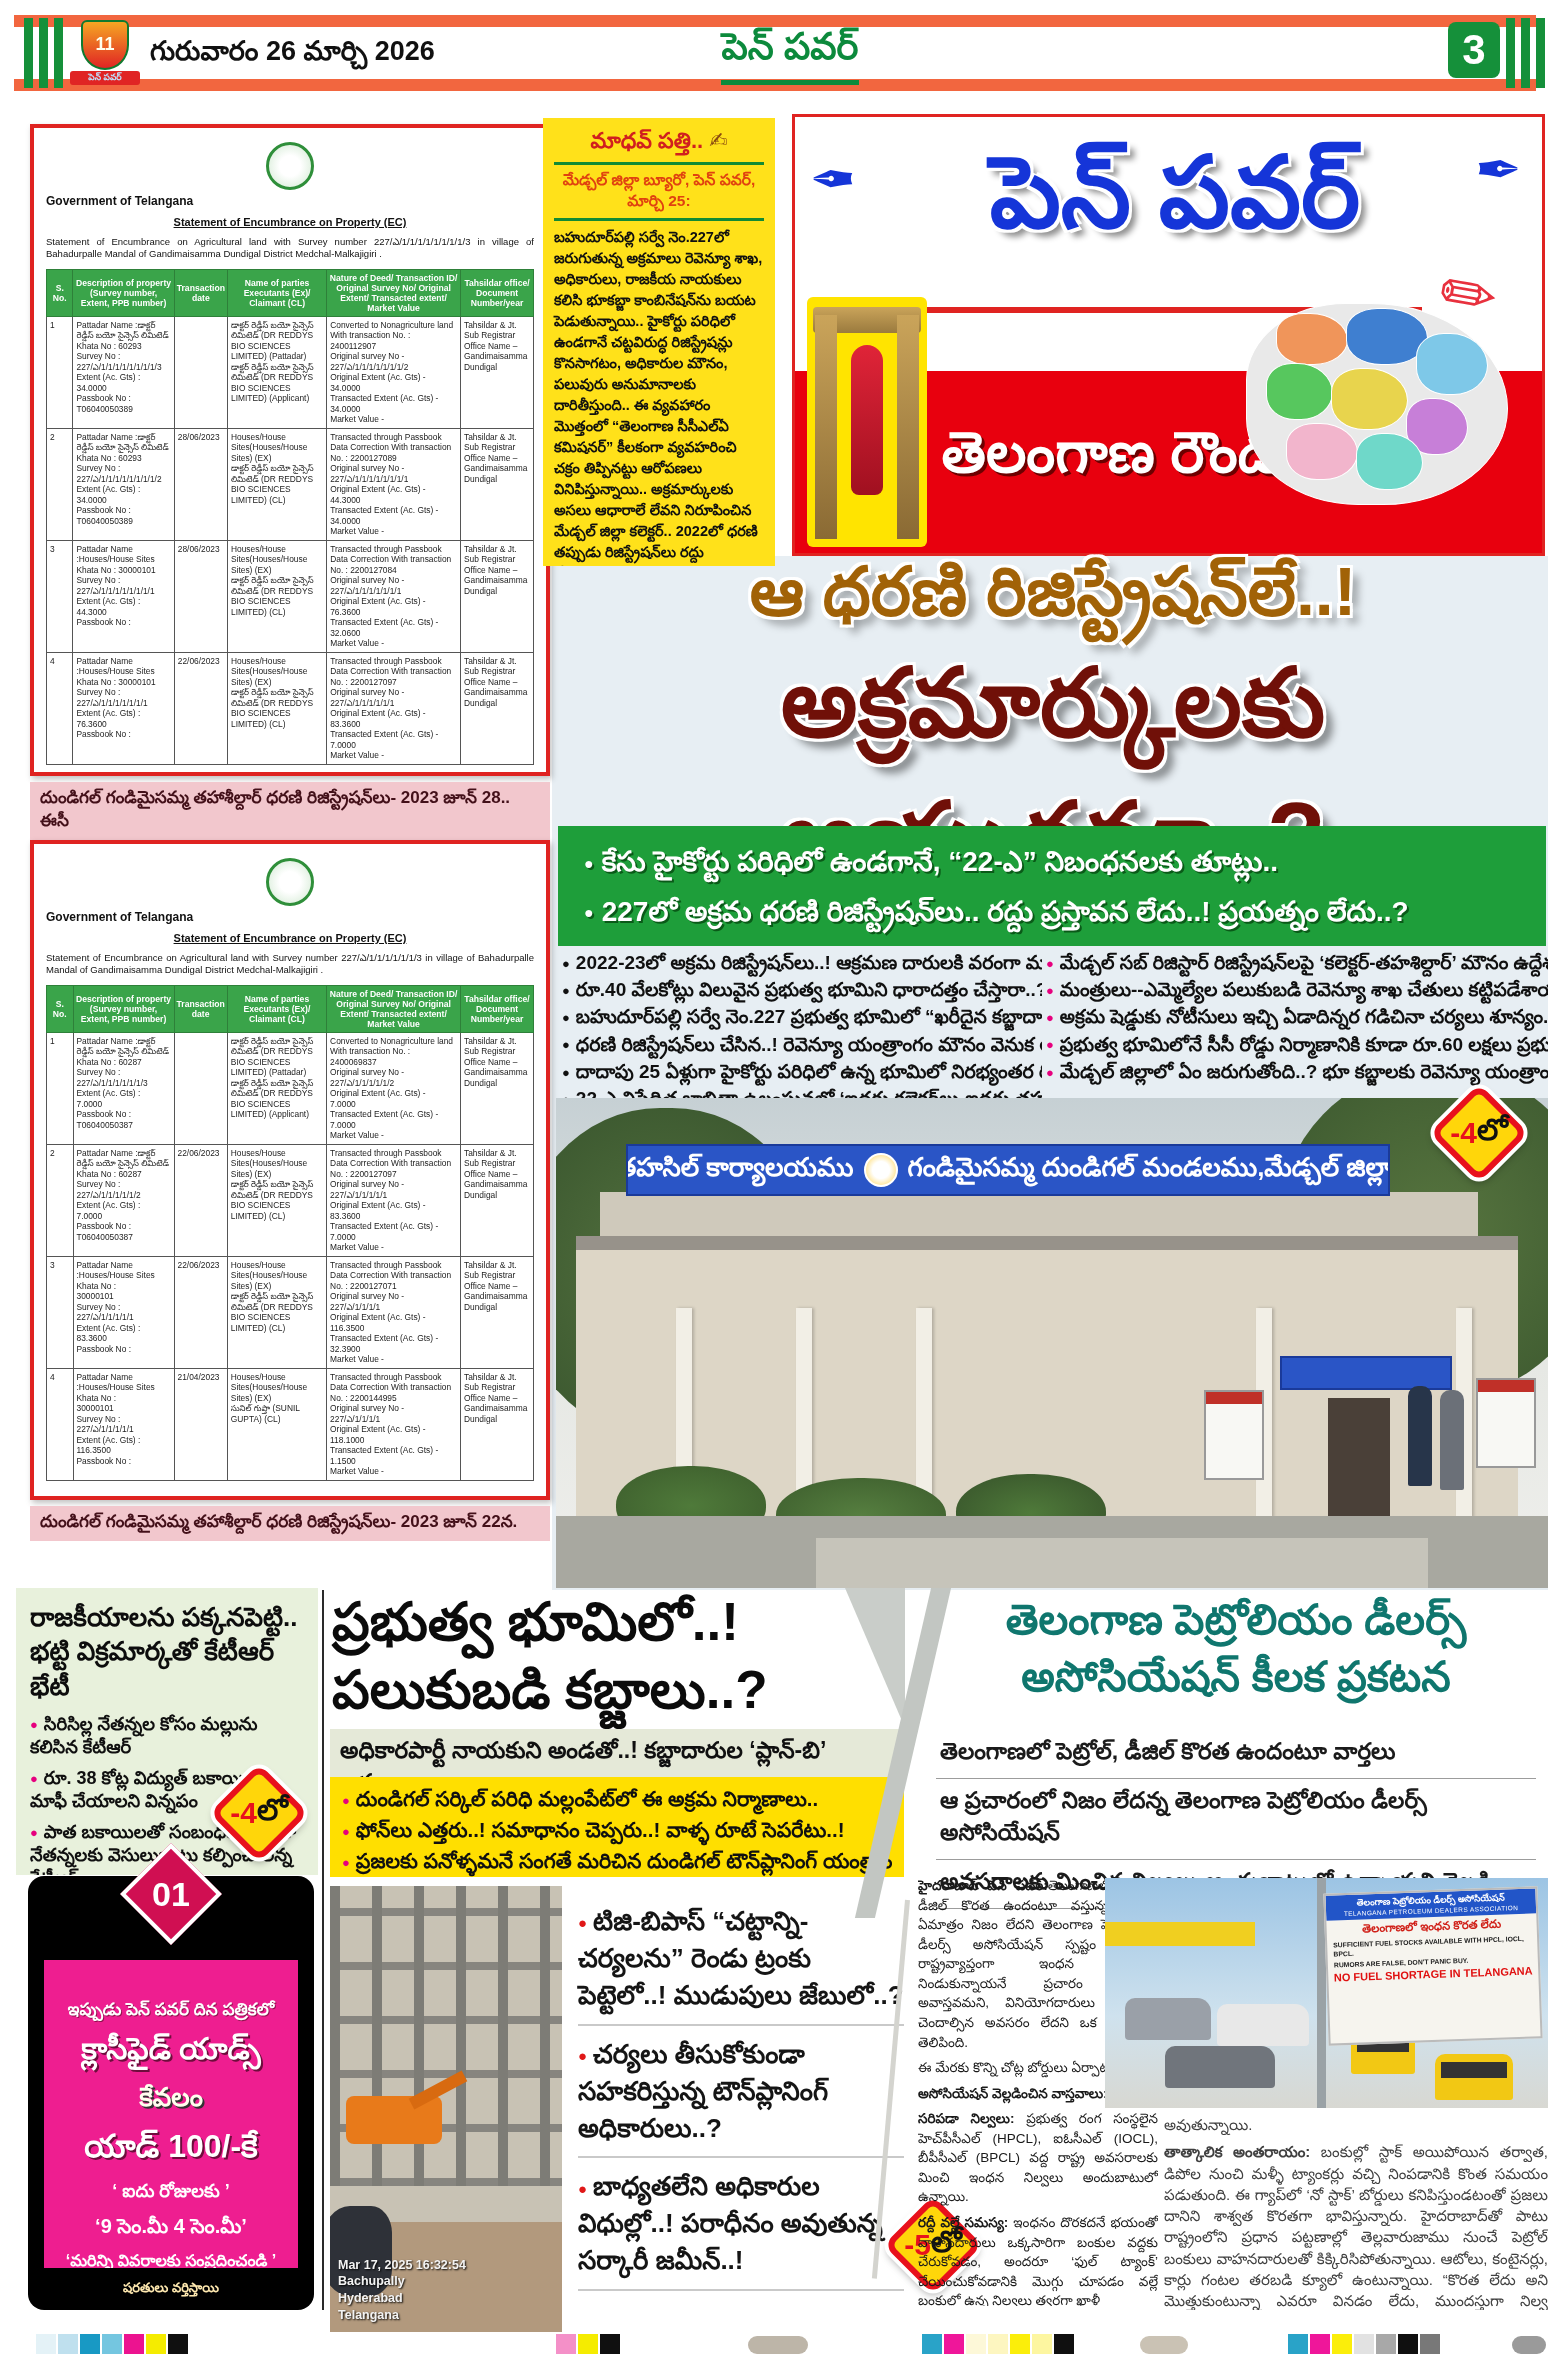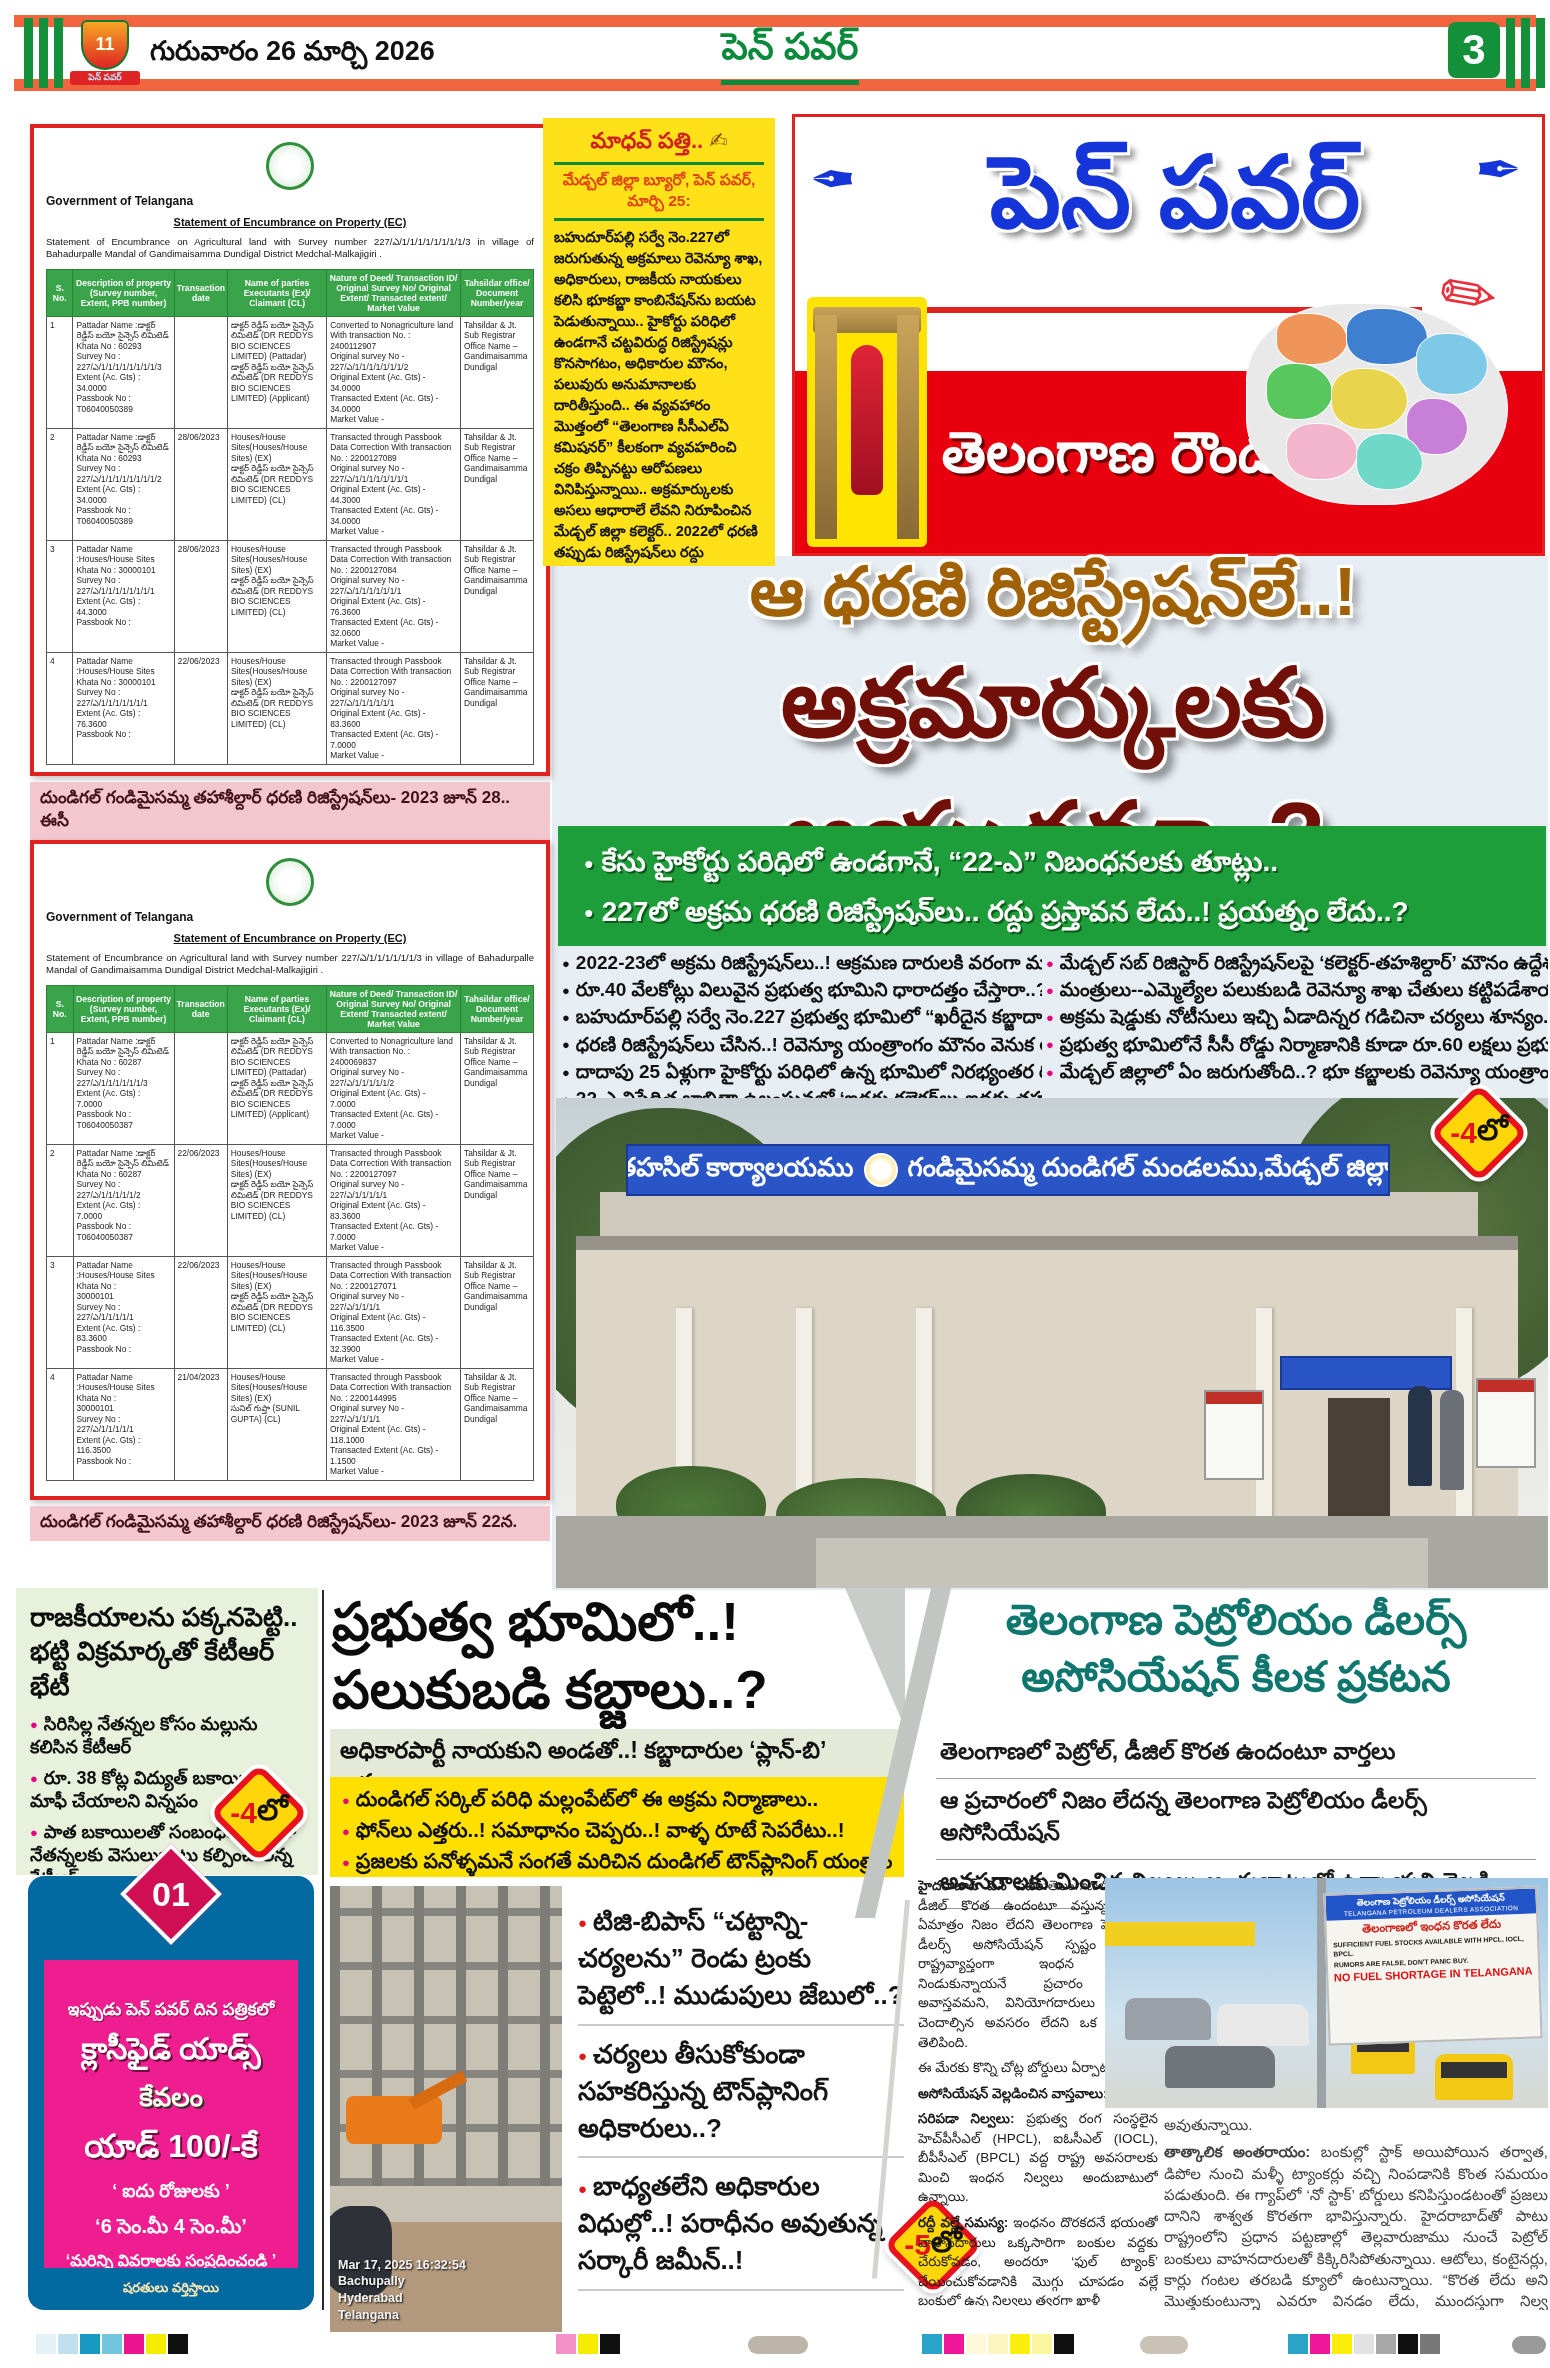--- a/index.html
+++ b/index.html
@@ -107,21 +107,21 @@
   .person{position:absolute;width:24px;height:100px;border-radius:10px 10px 2px 2px;}
   .p1ground{position:absolute;left:0;right:0;bottom:0;height:72px;background:#a8a8a0;}
   .p1path{position:absolute;left:260px;right:120px;bottom:0;height:50px;background:#c6c4ba;}
   
   .ktr{position:absolute;left:16px;top:1588px;width:302px;height:287px;background:#e8f1dc;
        padding:12px 14px;box-sizing:border-box;overflow:hidden;}
   .ktr h2{margin:0 0 10px;font-size:26px;font-weight:900;line-height:1.32;color:#0d0d0d;}
   .kb{font-size:18px;font-weight:700;line-height:1.28;margin-bottom:8px;color:#101010;}
   .vrule{position:absolute;width:2px;background:#2a2a2a;}
   
-  .adbox{position:absolute;left:28px;top:1876px;width:286px;height:434px;background:#0369a1;border-radius:16px;}
+  .adbox{position:absolute;left:28px;top:1876px;width:286px;height:434px;background:#000000;border-radius:16px;}
   .adin{position:absolute;left:16px;right:16px;top:84px;bottom:42px;background:#ee1e90;
         display:flex;flex-direction:column;align-items:center;gap:9px;padding-top:40px;box-sizing:border-box;
         color:#fff;text-align:center;overflow:hidden;}
   .addiam{position:absolute;left:50%;top:-26px;width:88px;height:88px;transform:translateX(-50%);}
   .addiam .d{position:absolute;inset:8px;background:#d00f52;border:4px solid #fff;transform:rotate(45deg);}
   .addiam .n{position:absolute;inset:0;display:flex;align-items:center;justify-content:center;
              color:#fff;font-size:34px;font-weight:900;}
   .ad1{font-size:17px;font-weight:800;text-shadow:1px 1px 0 #90124e;}
   .ad2{font-size:30px;font-weight:900;text-shadow:2px 2px 0 #6d0d3c;text-align:right;}
   .ad3{font-size:26px;font-weight:900;color:#ffe;text-shadow:2px 2px 0 #333;}
@@ -593,21 +593,21 @@
     <div class="addiam">
       <div class="d"></div>
       <div class="n">01</div>
     </div>
     <div class="adin">
       <div class="ad1">ఇప్పుడు పెన్ పవర్ దిన పత్రికలో</div>
       <div class="ad2">క్లాసీఫైడ్ యాడ్స్</div>
       <div class="ad3">కేవలం</div>
       <div class="ad4">యాడ్ 100/-కే</div>
       <div class="ad5">‘ ఐదు రోజులకు ’</div>
-      <div class="ad6">‘6 సెం.మీ 4 సెం.మీ’</div>
+      <div class="ad6">‘9 సెం.మీ 4 సెం.మీ’</div>
       <div class="ad7">‘మరిన్ని వివరాలకు సంప్రదించండి ’</div>
 
     </div>
     <div class="adterms">షరతులు వర్తిస్తాయి</div>
   </aside>
 
   <div class="vrule" style="left:322px;top:1590px;height:720px"></div>
 
   <div class="graytri"></div>
   <h2 class="landh"><span>ప్రభుత్వ భూమిలో..!</span><br><span>పలుకుబడి కబ్జాలు..?</span></h2>

